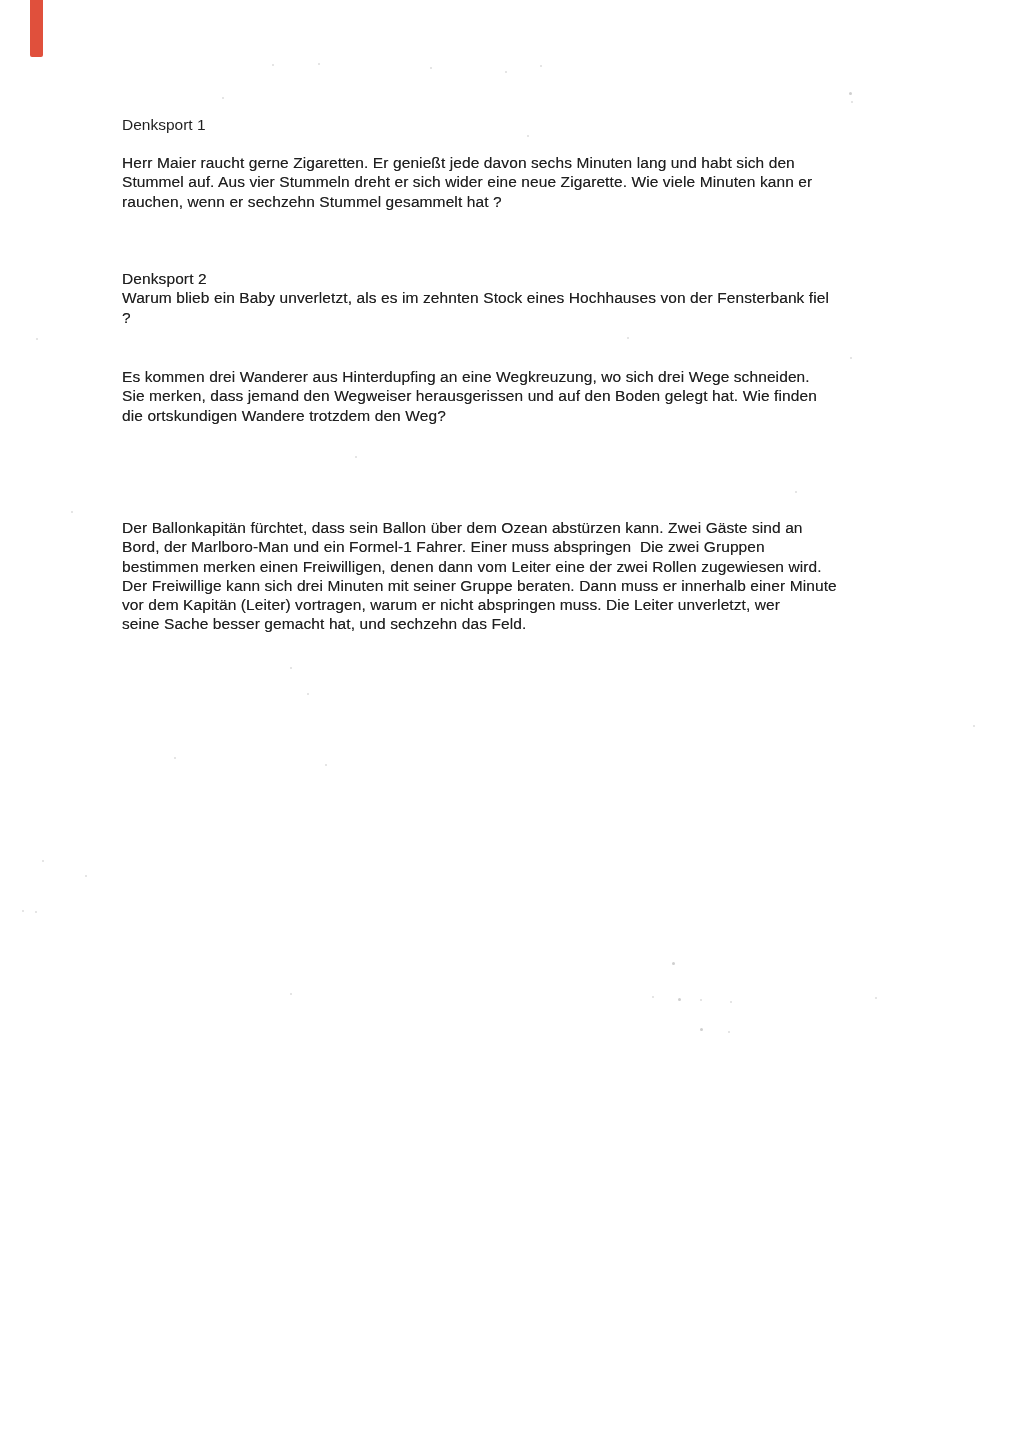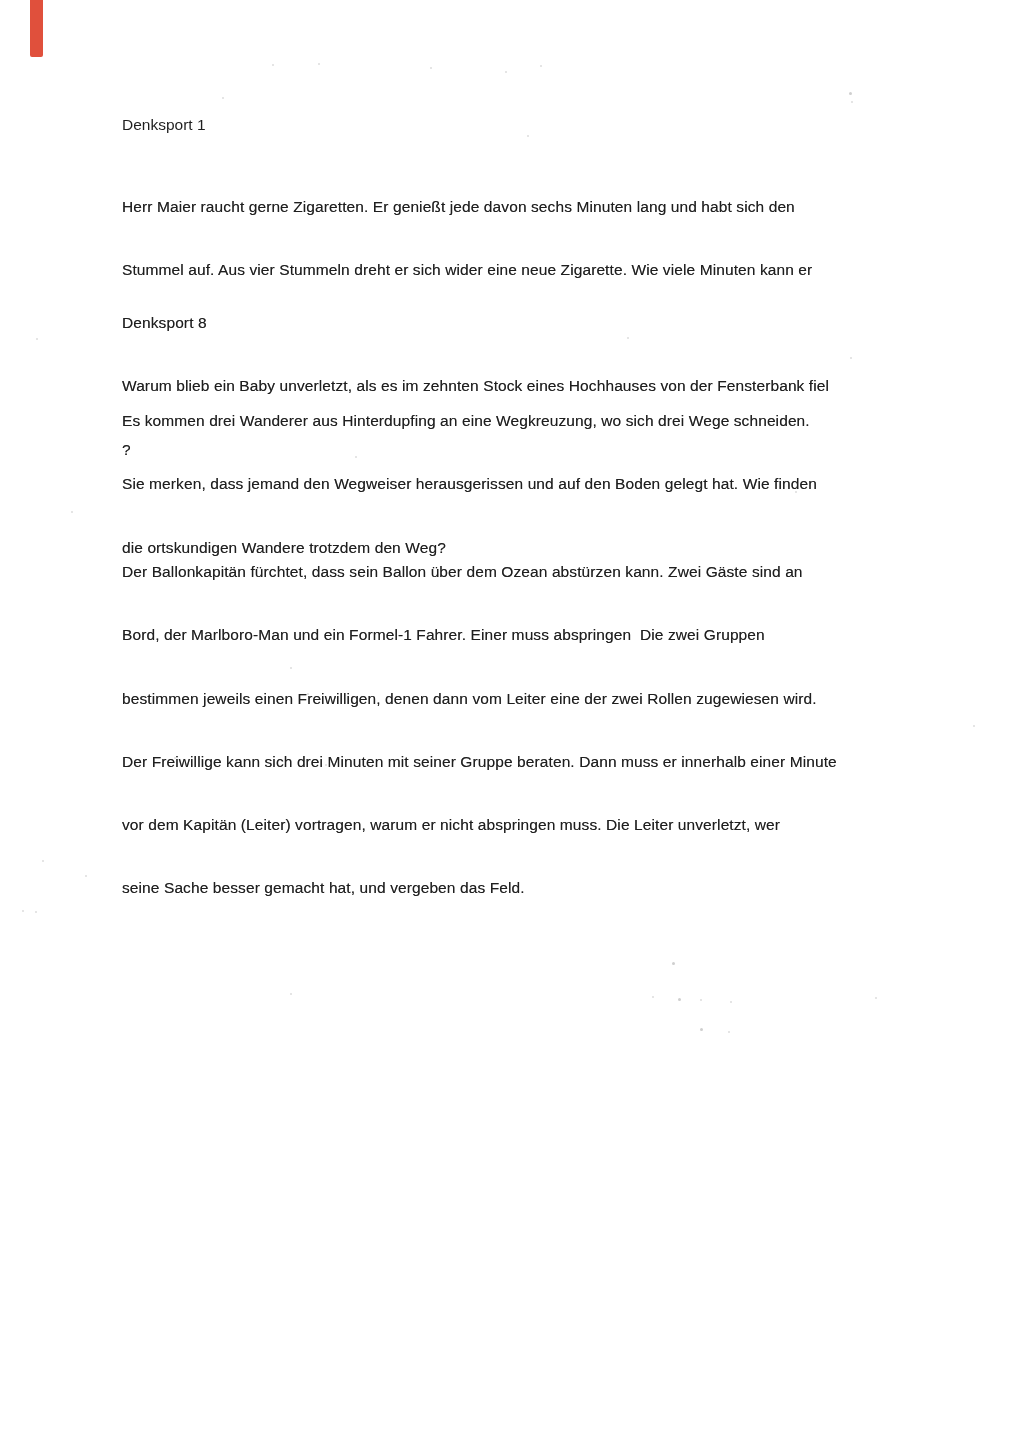--- a/index.html
+++ b/index.html
@@ -39,21 +39,20 @@
 
   .line {
     display: block;
     font-size: 15.5px;
     line-height: 19.3px;
     letter-spacing: 0.1px;
     white-space: pre;
     color: var(--text-color, #202020);
     
     text-shadow: 0 0 0.4px rgba(20,20,20,0.55);
-    margin-top: 44px;
   }
 
   .heading { font-size: 15.5px; }
 
   
   .speck {
     position: absolute;
     width: 3px;
     height: 3px;
     border-radius: 50%;
@@ -67,42 +66,43 @@
 
 <div class="page">
 
   <div class="red-mark"></div>
 
   <div class="block heading" style="top:116px">Denksport 1</div>
 
   <div class="block" style="top:153px">
     <span class="line">Herr Maier raucht gerne Zigaretten. Er genießt jede davon sechs Minuten lang und habt sich den</span>
     <span class="line">Stummel auf. Aus vier Stummeln dreht er sich wider eine neue Zigarette. Wie viele Minuten kann er</span>
+    <span class="line">rauchen, wenn er sechzehn Stummel gesammelt hat ?</span>
   </div>
 
   <div class="block" style="top:269px">
-    <span class="line heading">Denksport 8</span>
+    <span class="line heading">Denksport 2</span>
     <span class="line">Warum blieb ein Baby unverletzt, als es im zehnten Stock eines Hochhauses von der Fensterbank fiel</span>
     <span class="line">?</span>
   </div>
 
   <div class="block" style="top:367px">
     <span class="line">Es kommen drei Wanderer aus Hinterdupfing an eine Wegkreuzung, wo sich drei Wege schneiden.</span>
     <span class="line">Sie merken, dass jemand den Wegweiser herausgerissen und auf den Boden gelegt hat. Wie finden</span>
     <span class="line">die ortskundigen Wandere trotzdem den Weg?</span>
   </div>
 
 
   <div class="block" style="top:518px">
     <span class="line">Der Ballonkapitän fürchtet, dass sein Ballon über dem Ozean abstürzen kann. Zwei Gäste sind an</span>
     <span class="line">Bord, der Marlboro-Man und ein Formel-1 Fahrer. Einer muss abspringen  Die zwei Gruppen</span>
-    <span class="line">bestimmen jeweils einen Freiwilligen, denen dann vom Leiter eine der zwei Rollen zugewiesen wird.</span>
+    <span class="line">bestimmen merken einen Freiwilligen, denen dann vom Leiter eine der zwei Rollen zugewiesen wird.</span>
     <span class="line">Der Freiwillige kann sich drei Minuten mit seiner Gruppe beraten. Dann muss er innerhalb einer Minute</span>
     <span class="line">vor dem Kapitän (Leiter) vortragen, warum er nicht abspringen muss. Die Leiter unverletzt, wer</span>
-    <span class="line">seine Sache besser gemacht hat, und vergeben das Feld.</span>
+    <span class="line">seine Sache besser gemacht hat, und sechzehn das Feld.</span>
   </div>
 
   <div>
     <i class="speck small" style="left:272px; top:64px"></i>
     <i class="speck small" style="left:318px; top:63px"></i>
     <i class="speck small" style="left:430px; top:67px"></i>
     <i class="speck small" style="left:505px; top:71px"></i>
     <i class="speck small" style="left:540px; top:65px"></i>
     <i class="speck small" style="left:222px; top:97px"></i>
     <i class="speck" style="left:849px; top:92px"></i>

